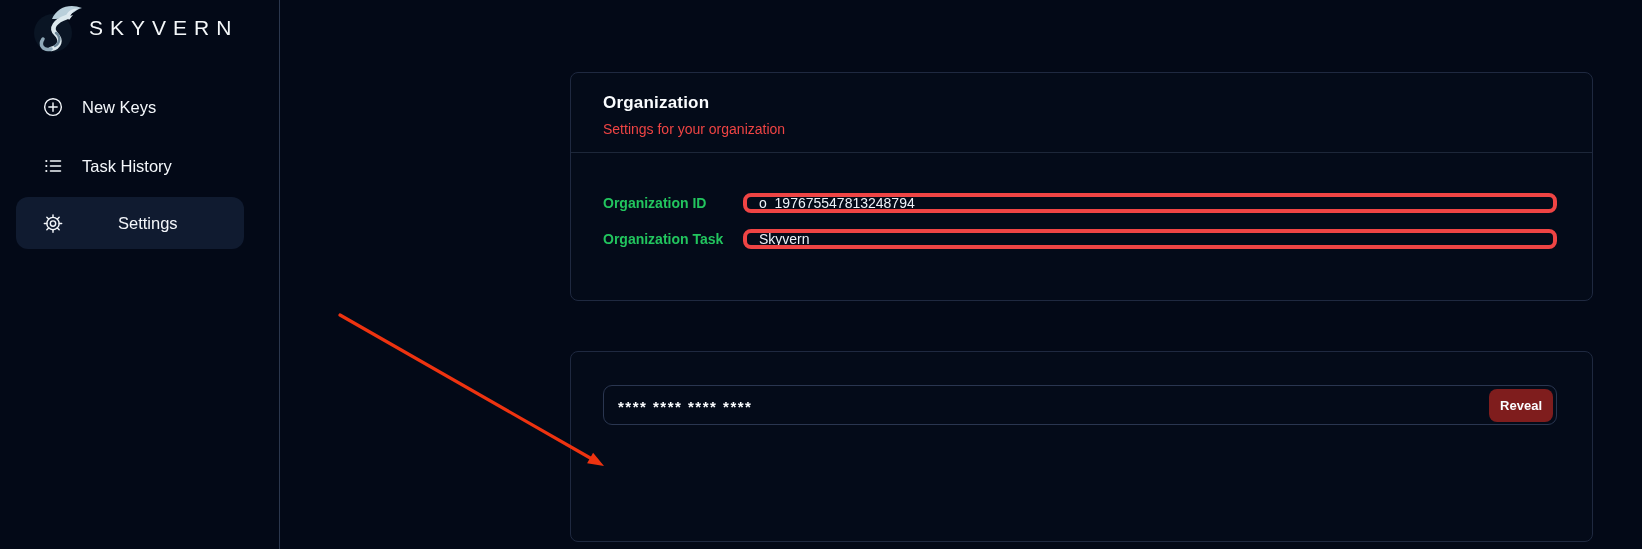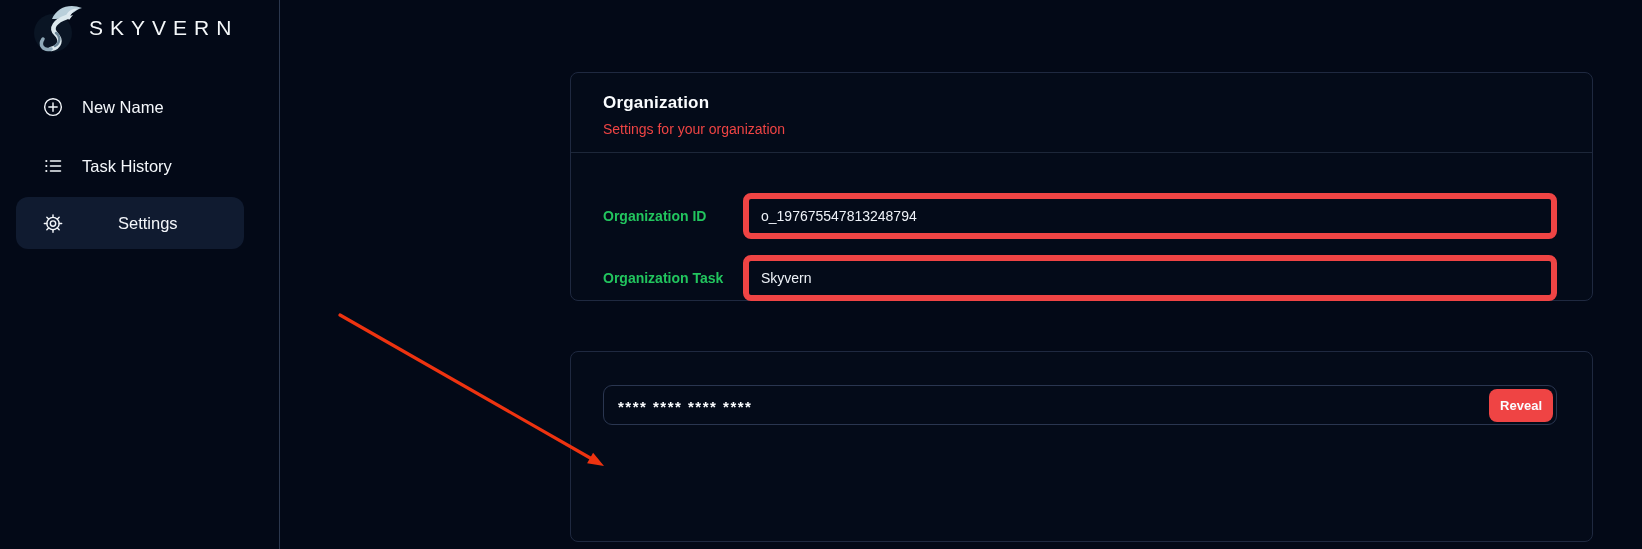--- a/index.html
+++ b/index.html
@@ -50,39 +50,39 @@
   .card-org { top:72px; height:229px; }
   .card-api { top:351px; height:191px; }
   .card-header { padding:20px 32px 15px 32px; border-bottom:1px solid #1d2739; }
   .card-title { font-size:17px; font-weight:700; color:#fbfdff; letter-spacing:.2px; }
   .card-subtitle { margin-top:8px; font-size:14px; color:#ef4444; }
 
   .org-body { padding:40px 35px 18px 32px; display:flex; flex-direction:column; gap:16px; }
   .field-row { display:flex; align-items:center; }
   .field-label { width:140px; flex:0 0 140px; font-size:14px; font-weight:700; color:#22c55e; }
   .field-input {
-    flex:1; height:46px;
+    flex:1; height:20px;
     background:#040b19;
-    border:6px solid #ef4444; border-radius:8px;
+    border:4px solid #ef4444; border-radius:8px;
     color:#eef2f8; font-size:14px; font-family:"Liberation Sans", sans-serif;
     padding:0 12px; outline:none;
   }
 
   .api-body { padding:33px 35px 32px 32px; }
   .api-key-box {
     height:40px; width:100%;
     border:1px solid #2a3650; border-radius:9px;
     background:#040b19;
     display:flex; align-items:center;
     padding:0 3px 0 14px;
   }
   .masked { flex:1; font-size:15px; font-weight:700; letter-spacing:1.5px; color:#fbfdff; transform:translateY(1px); }
   .reveal-btn {
     height:33px; padding:0 11px; border:none; border-radius:8px;
-    background:#ef4444; color:#fbfdff;
+    background:#7f1d1d; color:#fbfdff;
     font-size:13px; font-weight:600; font-family:"Liberation Sans", sans-serif;
     cursor:pointer;
   }
 
   
   .annotation-layer { position:absolute; left:0; top:0; width:1642px; height:549px; pointer-events:none; z-index:50; }
 </style>
 </head>
 <body>
 
@@ -100,21 +100,21 @@
     <div class="wordmark">SKYVERN</div>
   </div>
 
   <div class="nav-item nav-new-task">
     <span class="nav-icon">
       <svg width="22" height="22" viewBox="0 0 24 24" fill="none" stroke="#f4f7fb" stroke-width="1.7" stroke-linecap="round">
         <circle cx="12" cy="12" r="10"></circle>
           <path d="M12 7v10M7 12h10"></path>
       </svg>
     </span>
-    <span>New Name</span>
+    <span>New Keys</span>
   </div>
 
   <div class="nav-item nav-task-history">
     <span class="nav-icon">
       <svg width="22" height="22" viewBox="0 0 24 24" fill="none" stroke="#f4f7fb" stroke-width="1.9" stroke-linecap="round">
         <path d="M9 6h12M9 12h12M9 18h12"></path>
         <path d="M4 6h.01M4 12h.01M4 18h.01" stroke-width="2.6"></path>
       </svg>
     </span>
     <span>Task History</span>

